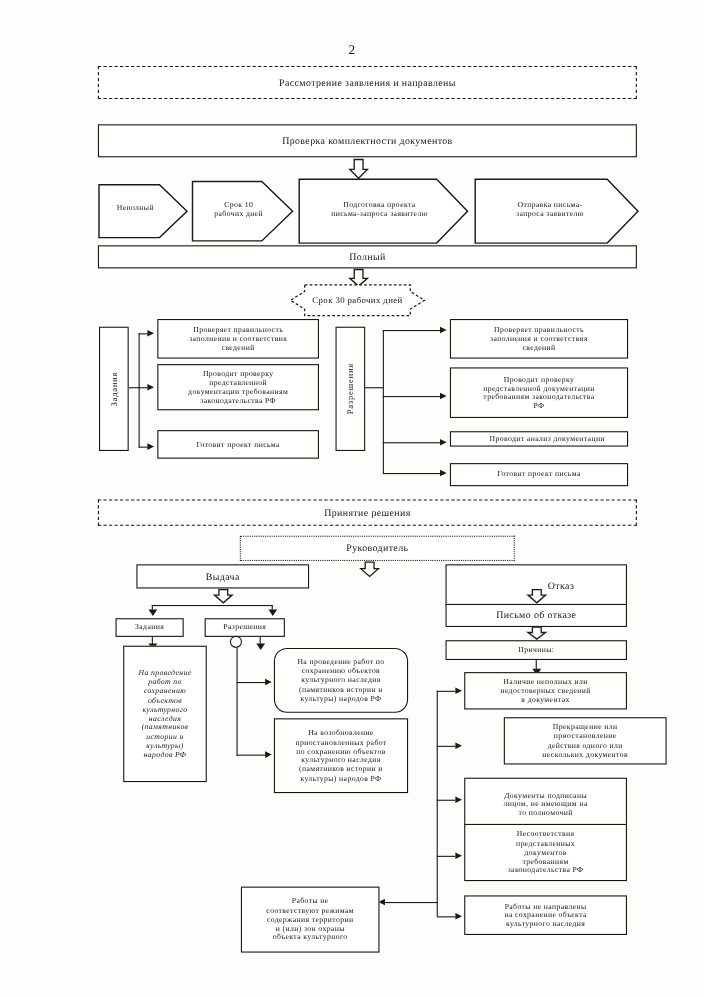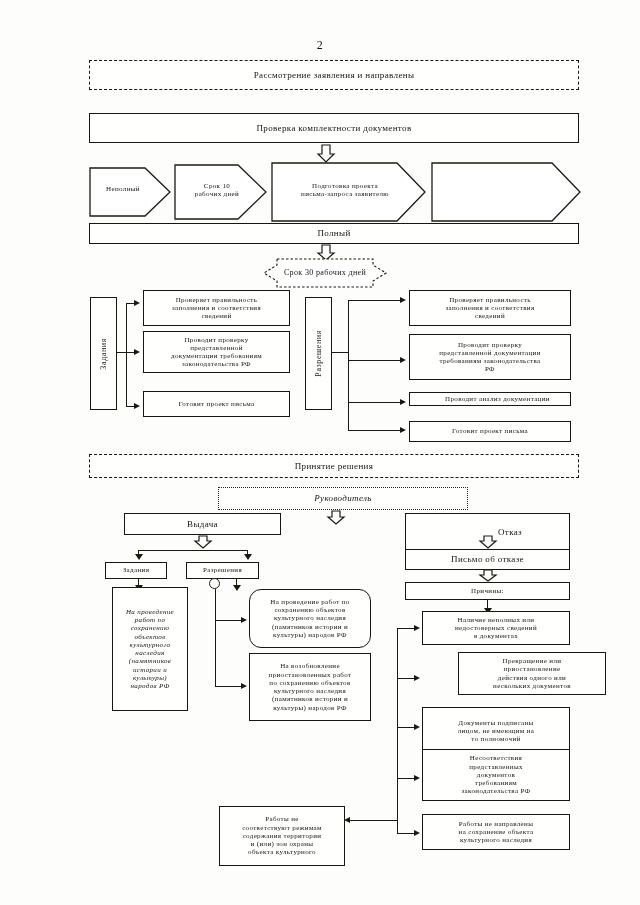--- a/index.html
+++ b/index.html
@@ -31,21 +31,21 @@
     background: #fffffe;
     display: flex;
     align-items: center;
     justify-content: center;
     text-align: center;
     line-height: 1.18;
     letter-spacing: 0.35px;
     padding: 1px 3px;
   }
   .box.dashed  { border: 1.6px dashed #18170f; }
-  .box.dotted  { border: 1.4px dotted #26251b; font-style: italic; }
+  .box.dotted  { border: 1.4px dotted #26251b; }
   .t7  { font-size: 7px; }
   .t8  { font-size: 8px; }
   .t9  { font-size: 9px; }
 
   
   .vlabel {
     border: 1.3px solid #18170f;
     background: #fffffe;
     display: flex;
     align-items: center;
@@ -112,20 +112,22 @@
     <path d="M272,163 L397,163 L425,192 L397,221 L272,221 Z" fill="#ffffff" stroke="#1b1a12" stroke-width="1.3"></path>
 
     <path d="M432,163 L552,163 L580,192 L552,221 L432,221 Z" fill="#ffffff" stroke="#1b1a12" stroke-width="1.3"></path>
   </svg>
 
   <div class="abs box t7" style="left:92px; top:181px; width:62px; height:16px; border:none; background:transparent;">Неполный</div>
   <div class="abs box t7" style="left:178px; top:173px; width:78px; height:34px; border:none; background:transparent; white-space:pre-line;">Срок 10
 рабочих дней</div>
   <div class="abs box t7" style="left:276px; top:173px; width:138px; height:34px; border:none; background:transparent; white-space:pre-line;">Подготовка проекта
 письма-запроса заявителю</div>
+  <div class="abs box t7" style="left:436px; top:173px; width:128px; height:34px; border:none; background:transparent; white-space:pre-line;">Отправка письма-
+запроса заявителю</div>
 
   <div class="abs box t9" style="left:89px; top:223px; width:490px; height:21px;">Полный</div>
 
   <svg class="ov" style="left:317px; top:245px;" width="18" height="16" viewBox="0 0 18 16">
     <path d="M5,0 L13,0 L13,8 L17,8 L9,15 L1,8 L5,8 Z" fill="#ffffff" stroke="#1b1a12" stroke-width="1.2"></path>
   </svg>
 
   <svg class="ov" style="left:263px; top:259px;" width="124" height="28" viewBox="0 0 124 28">
     <path d="M14,0 L110,0 L110,6 L123,14 L110,22 L110,28 L14,28 L14,22 L1,14 L14,6 Z" fill="#ffffff" stroke="#1b1a12" stroke-width="1.1" stroke-dasharray="2.5,2"></path>
   </svg>

